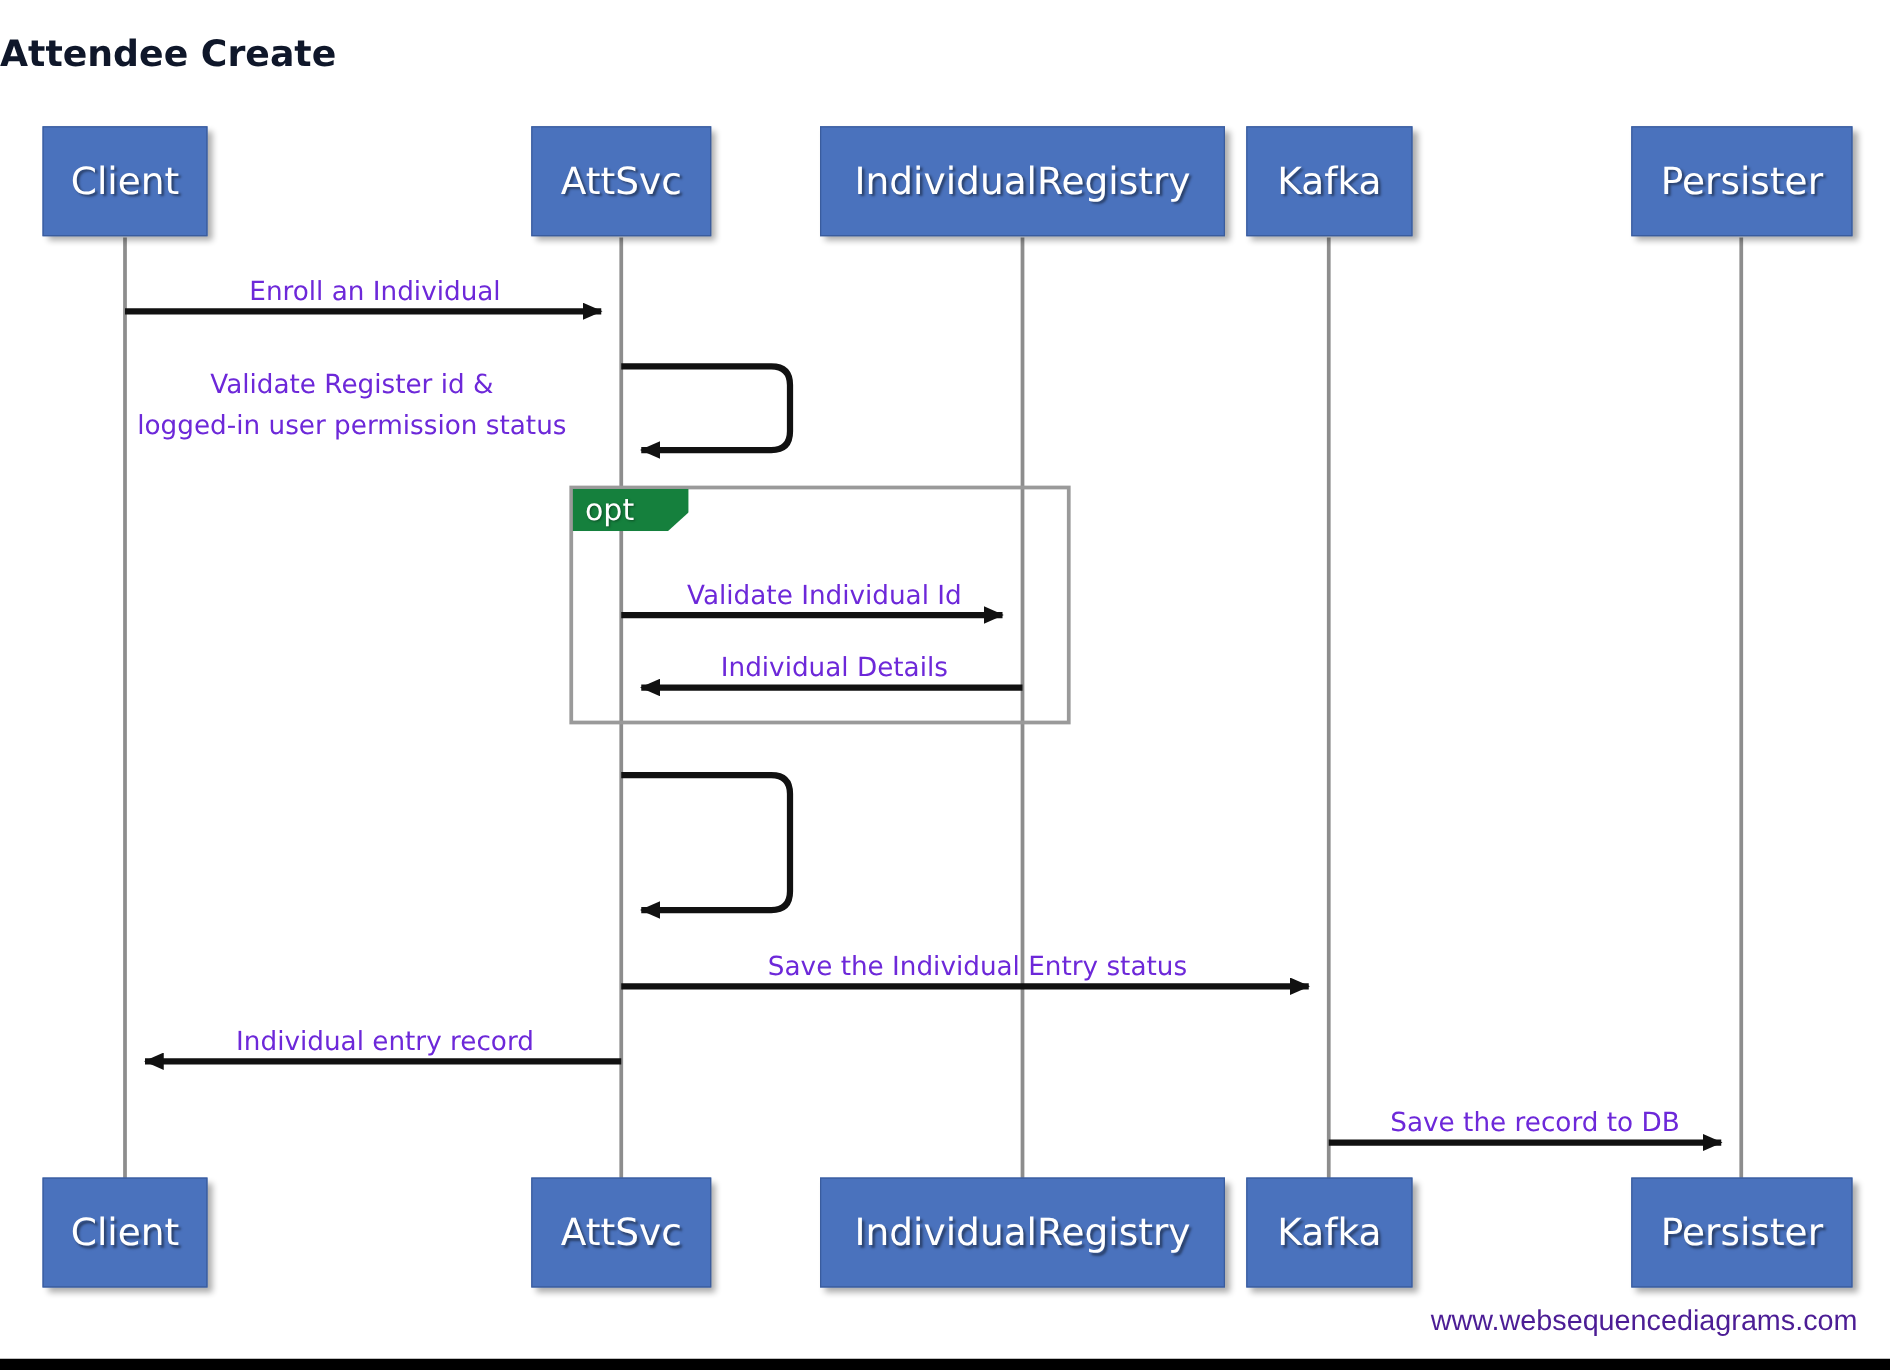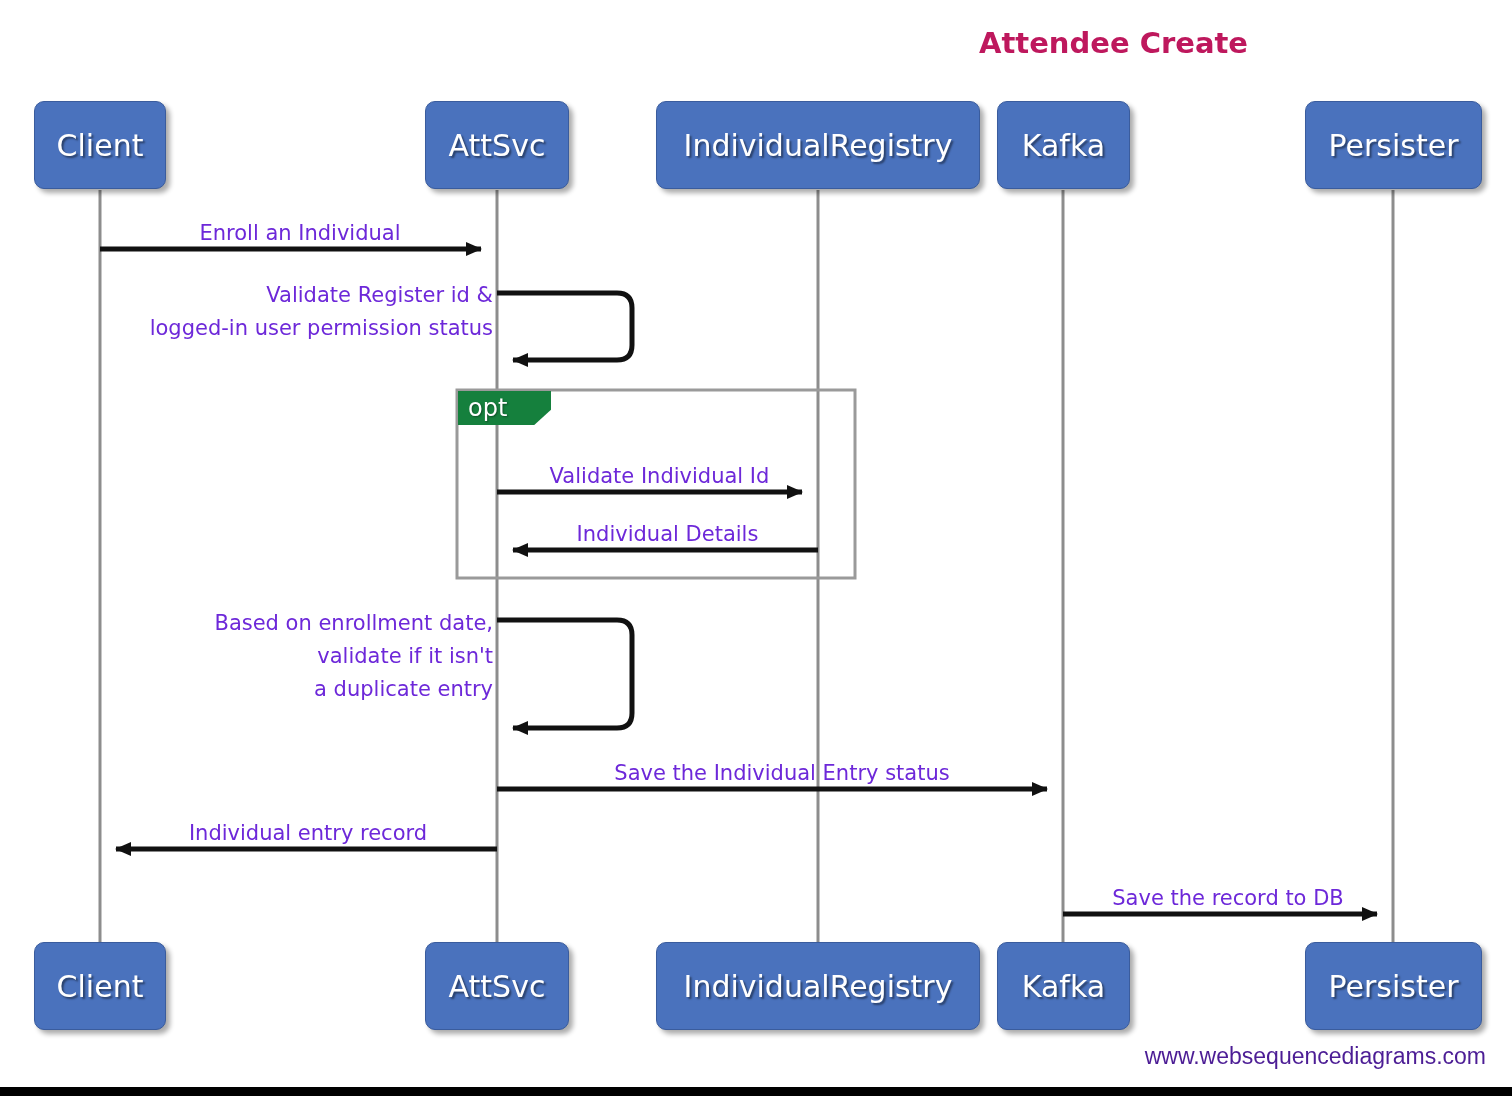--- a/index.html
+++ b/index.html
@@ -25,32 +25,32 @@
     left: 0;
     top: 0;
     width: 1512px;
     height: 1096px;
   }
   .diagram-title {
     position: absolute;
     left: 0;
     top: 26px;
     width: 1248px;
-    text-align: right;
+    text-align: left;
     font-size: 29px;
     font-weight: bold;
-    color: #be185d;
+    color: #0f172a;
     letter-spacing: 0px;
     font-family: "DejaVu Sans", "Liberation Sans", sans-serif;
   }
   .participant-box {
     position: absolute;
     background: #4a72bd;
     border: 1px solid #3a5c9d;
-    border-radius: 10px;
+    border-radius: 0;
     box-shadow: 4px 4px 5px rgba(0,0,0,0.33);
     display: flex;
     align-items: center;
     justify-content: center;
     box-sizing: border-box;
   }
   .participant-label {
     color: #ffffff;
     font-size: 30px;
     font-weight: normal;
@@ -182,30 +182,27 @@
   <div class="participant-box" style="left:1305px; top:942px; width:177px; height:88px;">
     <span class="participant-label">Persister</span>
   </div>
 
   <div class="frag-tab" style="left:458px; top:391px; width:93px; height:34px;">
     <span>opt</span>
   </div>
 
   <div class="msg-label align-center" style="left:110px; top:217px; width:380px;">Enroll an Individual</div>
 
-  <div class="msg-label align-right" style="left:70px; top:279px; width:423px;">Validate Register id &amp;
+  <div class="msg-label align-right" style="left:70px; top:291px; width:423px;text-align:center;">Validate Register id &amp;
 logged-in user permission status</div>
 
   <div class="msg-label align-center" style="left:522px; top:518px; width:291px;">Individual Details</div>
 
   <div class="msg-label align-center" style="left:512px; top:460px; width:295px;">Validate Individual Id</div>
 
-  <div class="msg-label align-right" style="left:110px; top:607px; width:383px;">Based on enrollment date,
-validate if it isn't
-a duplicate entry</div>
 
   <div class="msg-label align-center" style="left:512px; top:757px; width:540px;">Save the Individual Entry status</div>
 
   <div class="msg-label align-center" style="left:128px; top:817px; width:360px;">Individual entry record</div>
 
   <div class="msg-label align-center" style="left:1078px; top:882px; width:300px;">Save the record to DB</div>
 
   <div class="footer-url">www.websequencediagrams.com</div>
 
   <div class="bottom-bar"></div>

